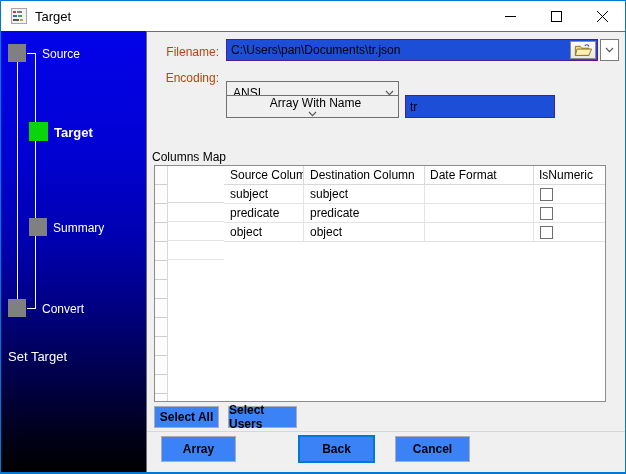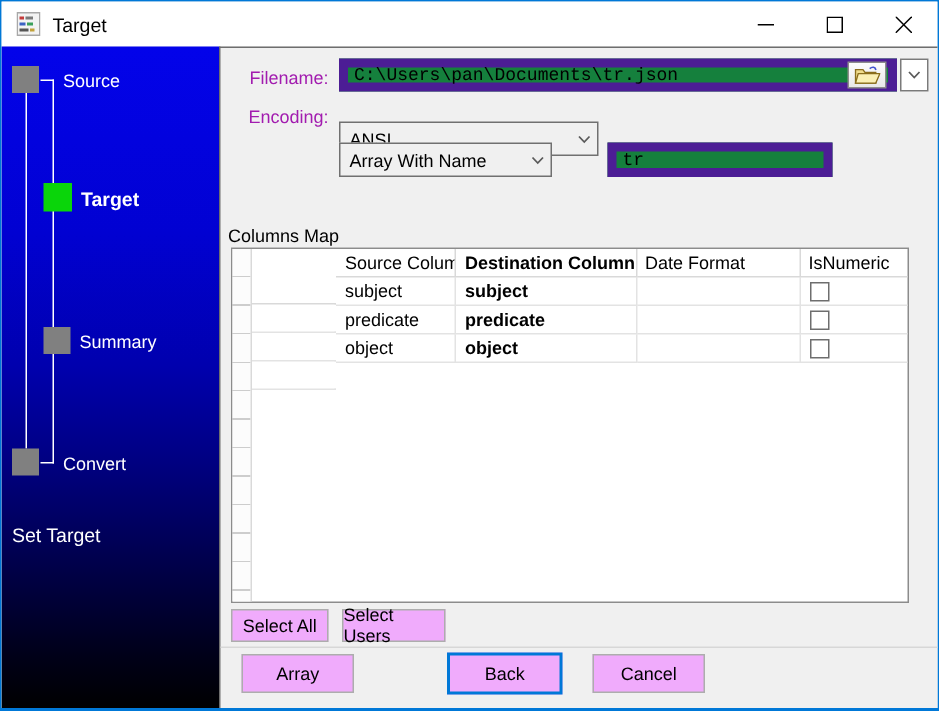--- a/index.html
+++ b/index.html
@@ -22,23 +22,23 @@
   .sb-sq{ position:absolute; width:18px; height:18px; }
   .sb-sq.gray{ background:#808080; }
   .sb-sq.green{ background:#0AD50A; width:19px; height:19px; }
   .sb-label{ position:absolute; color:#ffffff; font-size:12px; white-space:nowrap; }
   .sb-label.bold{ font-weight:bold; font-size:13px; }
   .sb-caption{ position:absolute; left:7px; top:318px; color:#ffffff; font-size:13px; }
   
   .main{ position:absolute; left:145px; top:30px; width:481px; height:442px; background:#f0f0f0;
     border-top:1px solid #6e6e6e; border-left:1px solid #6e6e6e; }
   .lbl{ position:absolute; height:18px; display:flex; align-items:center; justify-content:flex-end;
-    font-size:12px; color:#a21caf; }
-  .textfield{ position:absolute; background:#15803d; border:6px solid #4c1d95; font-size:12px;
-    display:flex; align-items:center;font-family:Liberation Mono, monospace; }
+    font-size:12px; color:#c2410c; }
+  .textfield{ position:absolute; background:#1d4ed8; border:1px solid #4c1d95; font-size:12px;
+    display:flex; align-items:center; }
   .textfield .val{ flex:1; padding-left:4px; white-space:nowrap; overflow:hidden; }
   .browse-btn{ width:26px; height:18px; margin-right:1px; border:1px solid #8d8d8d;
     background:linear-gradient(#fdfdfd,#e8e8e8); display:flex; align-items:center; justify-content:center; }
   .drop-box{ position:absolute; background:#fff; border:1px solid #7a7a7a;
     display:flex; align-items:center; justify-content:center; }
   .combo{ position:absolute; background:#f0f0f0; border:1px solid #707070; font-size:12px;
     display:flex; align-items:center; }
   .combo .val{ flex:1; padding-left:6px; white-space:nowrap; }
   .combo .chev{ width:18px; display:flex; align-items:center; justify-content:center; }
   .group-label{ position:absolute; font-size:12px; color:#000; }
@@ -48,29 +48,29 @@
   .sel-strip{ width:13px; height:100%; border-right:1px solid #d9d9d9;
     background:repeating-linear-gradient(to bottom,#fcfcfc 0 18px,#cdcdcd 18px 19px); }
   .grid-main{ flex:1; display:flex; flex-direction:column; }
   .grow{ display:flex; height:19px; flex:0 0 19px; }
   .gcell{ font-size:12px; display:flex; align-items:center; border-right:1px solid #e3e3e3;
     border-bottom:1px solid #e3e3e3; padding-left:5px; white-space:nowrap; overflow:hidden; color:#000; }
   .ghead .gcell{ border-right-color:#d9d9d9; border-bottom-color:#d9d9d9; }
   .c-include{ width:56px; flex:0 0 56px;margin-top:36px; }
   .c-include.head{ padding-left:9px; }
   .c-source{ width:80px; flex:0 0 80px; padding-left:6px; }
-  .c-dest{ width:121px; flex:0 0 121px; padding-left:6px;font-weight:bold; }
+  .c-dest{ width:121px; flex:0 0 121px; padding-left:6px; }
   .c-date{ width:109px; flex:0 0 109px; }
   .c-isnum{ flex:1; border-right:none; }
   .cb{ width:13px; height:13px; background:#fff; border:1px solid #6e6e6e; margin-left:2px;
     display:flex; align-items:center; justify-content:center; font-size:11px; line-height:11px; color:#1b1b1b; }
   .c-isnum .cb{ margin-left:1px; }
   
-  .btn{ position:absolute; background:#f0abfc; border:1px solid #adadad; font-size:12px; color:#000;
-    display:flex; align-items:center; justify-content:center; }
+  .btn{ position:absolute; background:#3b82f6; border:1px solid #adadad; font-size:12px; color:#000;
+    display:flex; align-items:center; justify-content:center;font-weight:bold; }
   .btn.default{ border:2px solid #0078D7; }
   .divider{ position:absolute; left:146px; top:430px; width:480px; height:1px; background:#d7d7d7; }
 </style>
 </head>
 <body>
 
 <div class="window">
 
   <div class="titlebar">
     <span class="app-icon">
@@ -145,21 +145,21 @@
   <div class="lbl" style="left:150px; top:68px; width:68px;">Encoding:</div>
   <div class="combo" style="left:225px; top:80px; width:173px; height:23px;">
     <span class="val">ANSI</span>
     <span class="chev">
       <svg width="9" height="6" viewBox="0 0 9 6">
           <polyline points="1,1 4.5,4.7 8,1" fill="none" stroke="#5a5a5a" stroke-width="1.2"></polyline>
         </svg>
     </span>
   </div>
 
-  <div class="combo" style="left:225px; top:94px; width:142px; height:23px;">
+  <div class="combo" style="left:225px; top:94px; width:173px; height:23px;flex-direction:column;">
     <span class="val">Array With Name</span>
     <span class="chev">
       <svg width="9" height="6" viewBox="0 0 9 6">
           <polyline points="1,1 4.5,4.7 8,1" fill="none" stroke="#5a5a5a" stroke-width="1.2"></polyline>
         </svg>
     </span>
   </div>
   <div class="textfield" style="left:404px; top:94px; width:150px; height:23px;">
     <span class="val">tr</span>
   </div>

